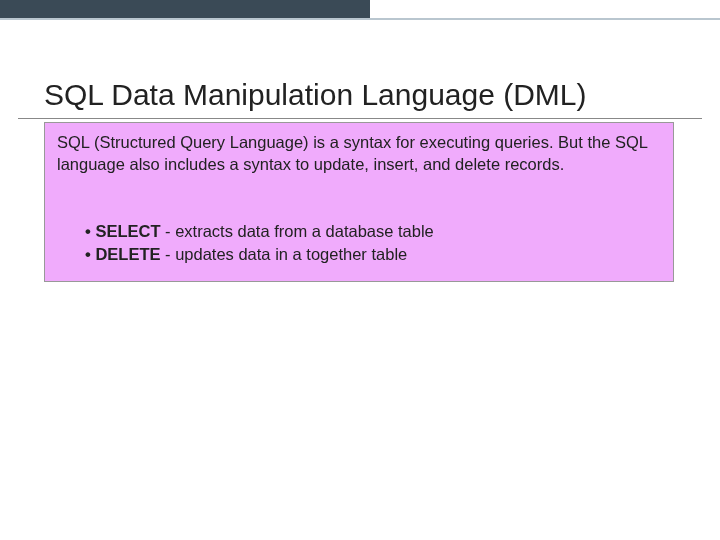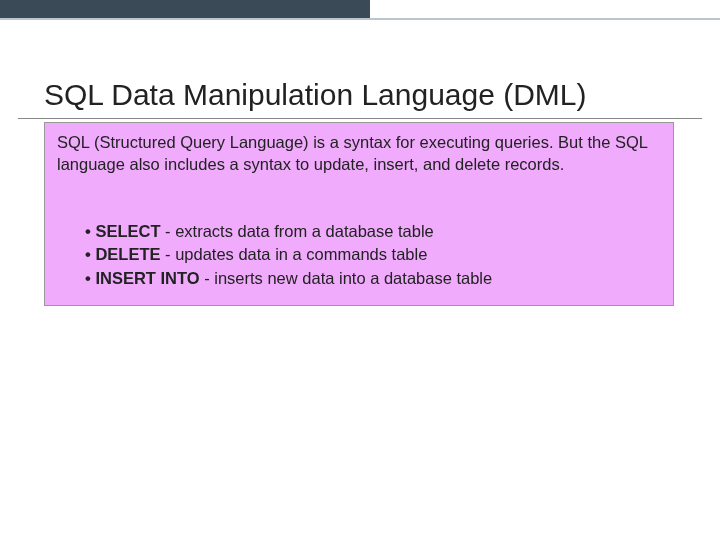--- a/index.html
+++ b/index.html
@@ -90,16 +90,15 @@
 
 <div class="title">SQL Data Manipulation Language (DML)</div>
 <div class="title-underline"></div>
 
 <div class="content-box">
   <div class="desc">
     <span>SQL (Structured Query Language) is a syntax for executing queries. But the SQL language also includes a syntax to update, insert, and delete records.</span><br>
   </div>
   <div class="list">
     <div class="list-row"><span class="kw">SELECT</span><span> - extracts data from a database table</span></div>
-    <div class="list-row"><span class="kw">DELETE</span><span> - updates data in a commands table</span></div>
-    <div class="list-row"><span class="kw">INSERT INTO</span><span> - inserts new data into a database table</span></div>
+    <div class="list-row"><span class="kw">DELETE</span><span> - updates data in a together table</span></div>
   </div>
 </div>
 
 </body></html>

